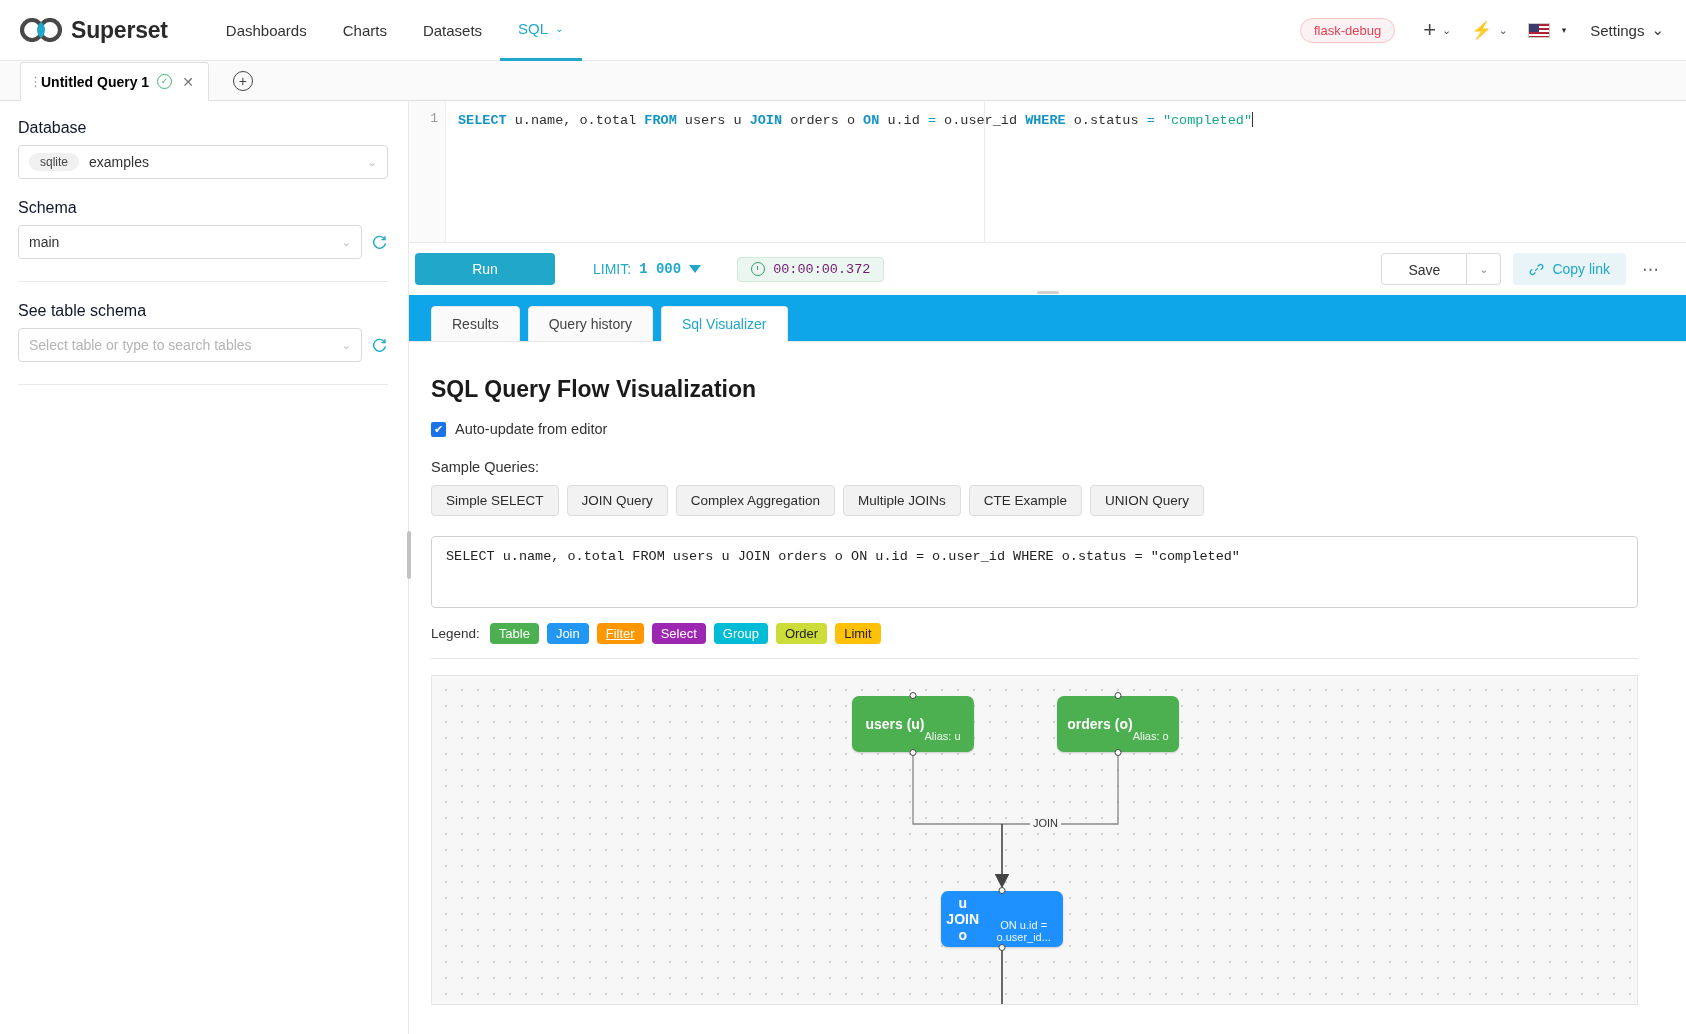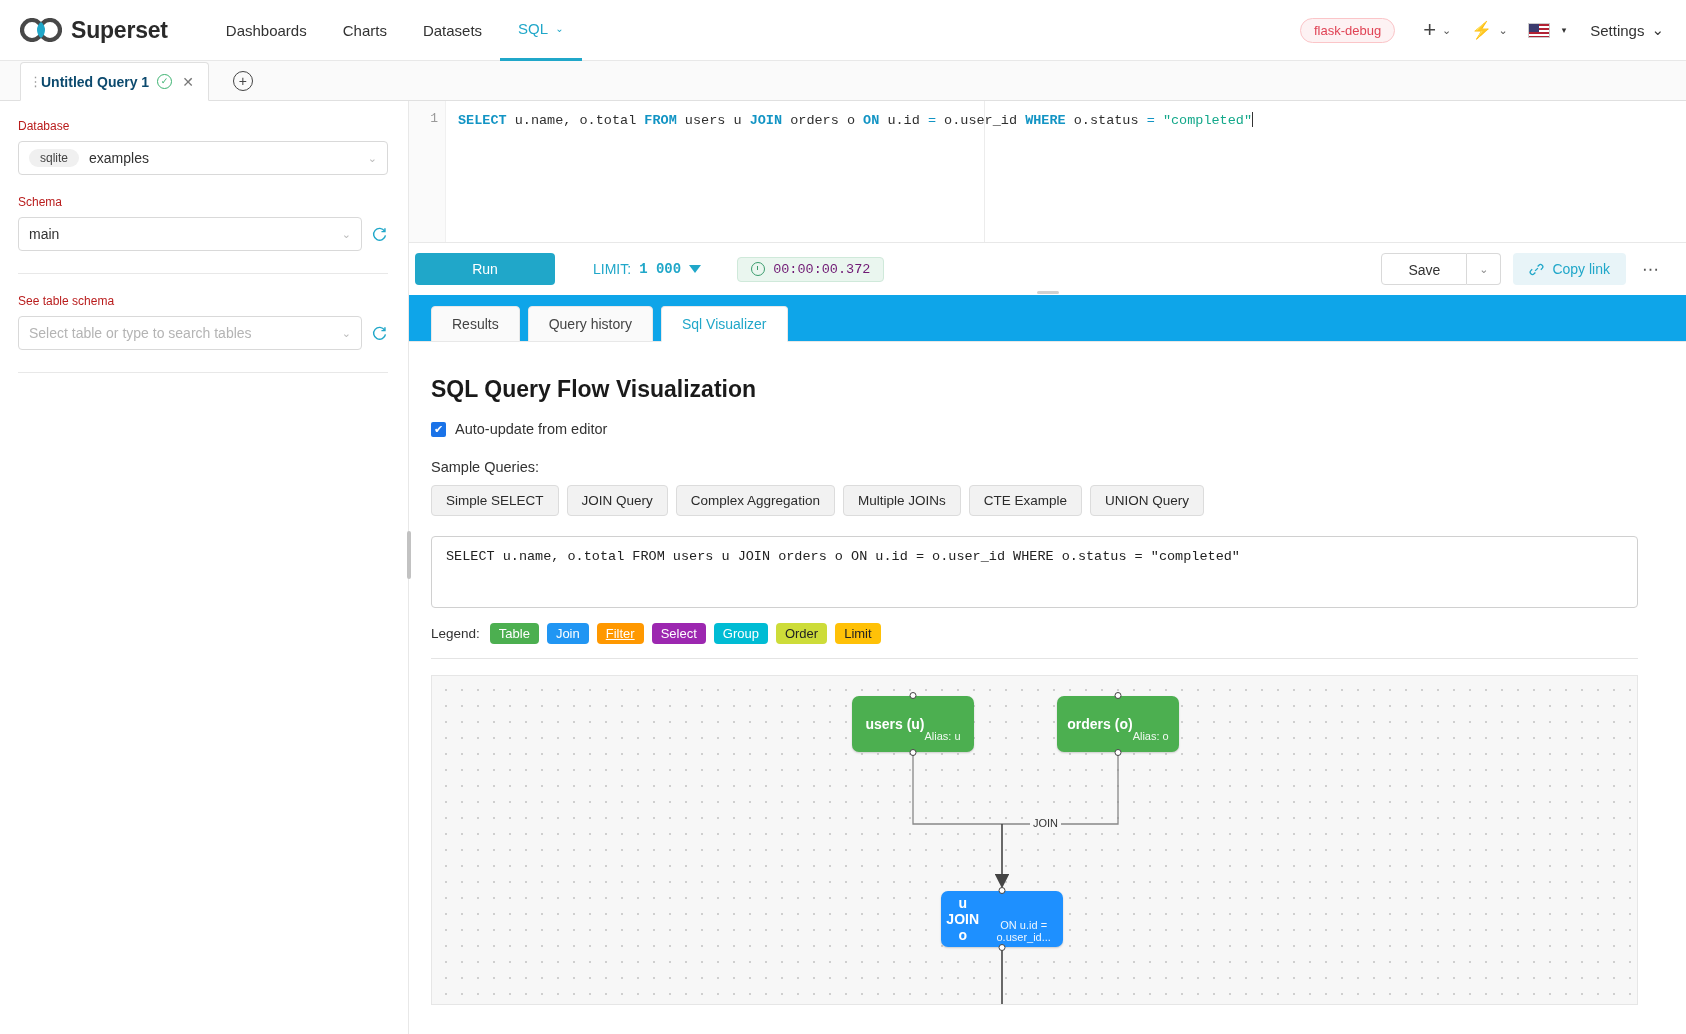--- a/index.html
+++ b/index.html
@@ -53,37 +53,37 @@
   .tabstrip {
     height: 40px; flex: 0 0 40px; display: flex; align-items: flex-end;
     background: #fafafa; border-bottom: 1px solid #e0e0e0; padding-left: 20px;
   }
   .qtab {
     height: 39px; display: flex; align-items: center; gap: 8px;
     background: #fff; border: 1px solid #e0e0e0; border-bottom: 1px solid #fff;
     padding: 0 14px 0 8px; border-radius: 4px 4px 0 0; position: relative; top: 1px;
   }
   .dots { color: #999; font-size: 13px; letter-spacing: 0; line-height: 8px; width: 4px; }
-  .qtab-title { color: #0c4a6e; font-size: 14px; font-weight: bold; }
+  .qtab-title { color: #000000; font-size: 14px; font-weight: bold; }
   .check-circle {
     width: 15px; height: 15px; border-radius: 50%; border: 1.5px solid #3cb371;
     display: inline-flex; align-items: center; justify-content: center;
     color: #3cb371; font-size: 9px; line-height: 1;
   }
   .x-close { color: #777; font-size: 14px; cursor: pointer; margin-left: 2px; }
   .addtab {
     width: 20px; height: 20px; border-radius: 50%; border: 1.5px solid #444;
     display: flex; align-items: center; justify-content: center; color: #444;
     font-size: 14px; margin-left: 24px; margin-bottom: 9px; cursor: pointer;
   }
 
   
   .body { flex: 1; display: flex; min-height: 0; }
   .sidebar { width: 409px; flex: 0 0 409px; padding: 18px 20px 0 18px; border-right: 1px solid #e8e8e8; background: #fff; position: relative; }
-  .field-label { font-size: 12px; color: #b91c1c; margin-bottom: 8px; }
+  .field-label { font-size: 16px; color: #0f172a; margin-bottom: 8px; }
   .select-box {
     height: 34px; border: 1px solid #d9d9d9; border-radius: 4px;
     display: flex; align-items: center; padding: 0 10px 0 10px; background: #fff;
     font-size: 14px; color: #323232; position: relative;
   }
   .select-box .caret { margin-left: auto; color: #bbb; font-size: 11px; }
   .db-pill {
     background: #f0f0f0; border-radius: 11px; font-size: 12px; padding: 2px 11px;
     color: #444; margin-right: 10px;
   }

